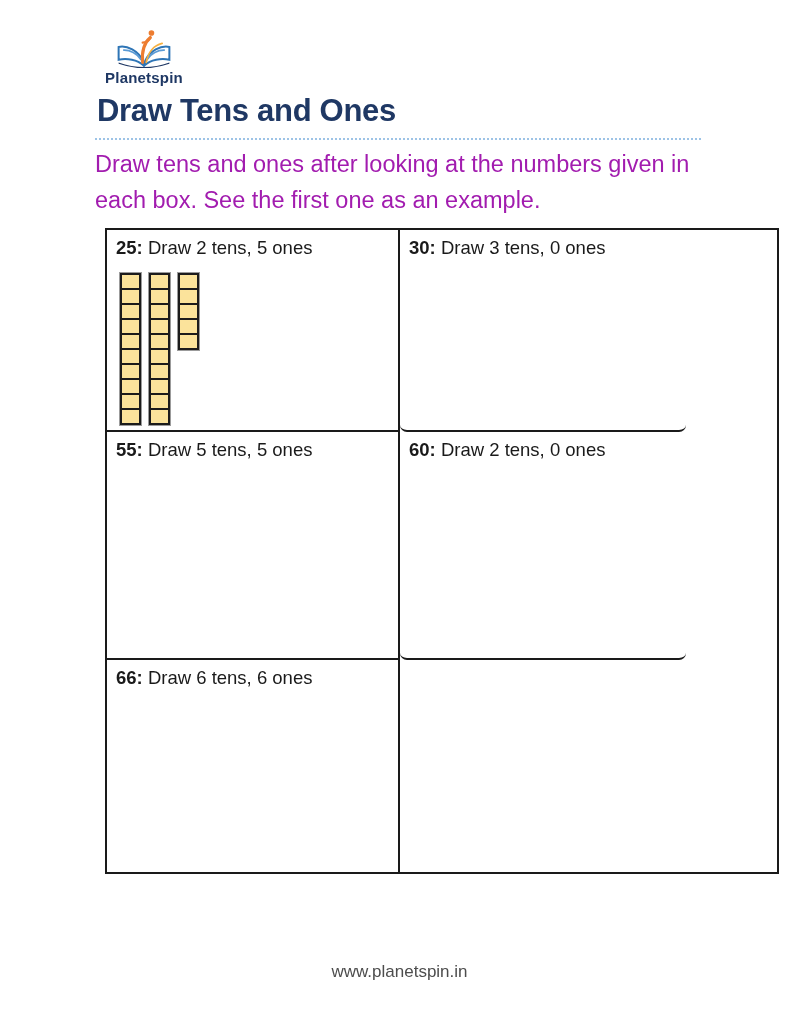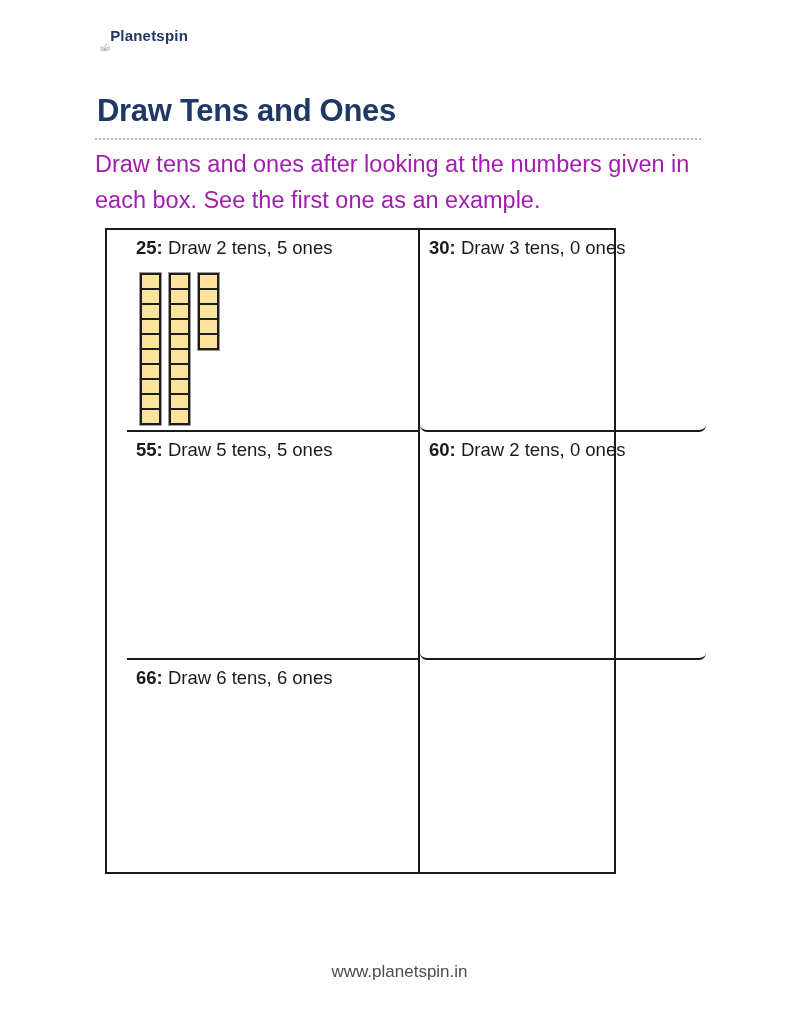--- a/index.html
+++ b/index.html
@@ -10,21 +10,21 @@
     background:#ffffff;
     margin:0 auto;
     font-family:"Liberation Sans", sans-serif;
     color:#1a1a1a;
     overflow:hidden;
   }
 
   
   .logo-wrap{
     position:absolute;left:100px;top:26px;width:88px;
-    display:flex;flex-direction:row;
+    display:flex;flex-direction:column;align-items:center;
   }
   .logo-icon{width:58px;height:42px;display:block;}
   .logo-name{
     margin-top:1px;
     font-size:15px;font-weight:bold;
     color:var(--title-color);
     letter-spacing:.2px;
   }
 
   
@@ -41,26 +41,25 @@
 
   
   .instructions{
     position:absolute;left:95px;top:146px;width:618px;
     font-size:23.5px;line-height:36px;color:#a21caf;
   }
 
   
   .grid{
     position:absolute;left:105px;top:228px;
-    width:511px;height:646px;
+    width:674px;height:646px;
     display:grid;
     grid-template-columns:293px 286px;
     grid-template-rows:202px 228px 212px;
     border:2px solid var(--table-border);
-    padding-left:20px;
   }
   .cell{
     border-right:2px solid var(--table-border);
     border-bottom:2px solid var(--table-border);
     padding:5px 10px 0 9px;
     overflow:hidden;
   }
   .cell:nth-child(2n){border-right:none;border-radius:7px;}
   .cell:nth-child(n+5){border-bottom:none;}
   .cell-label{font-size:18.5px;line-height:26px;}

